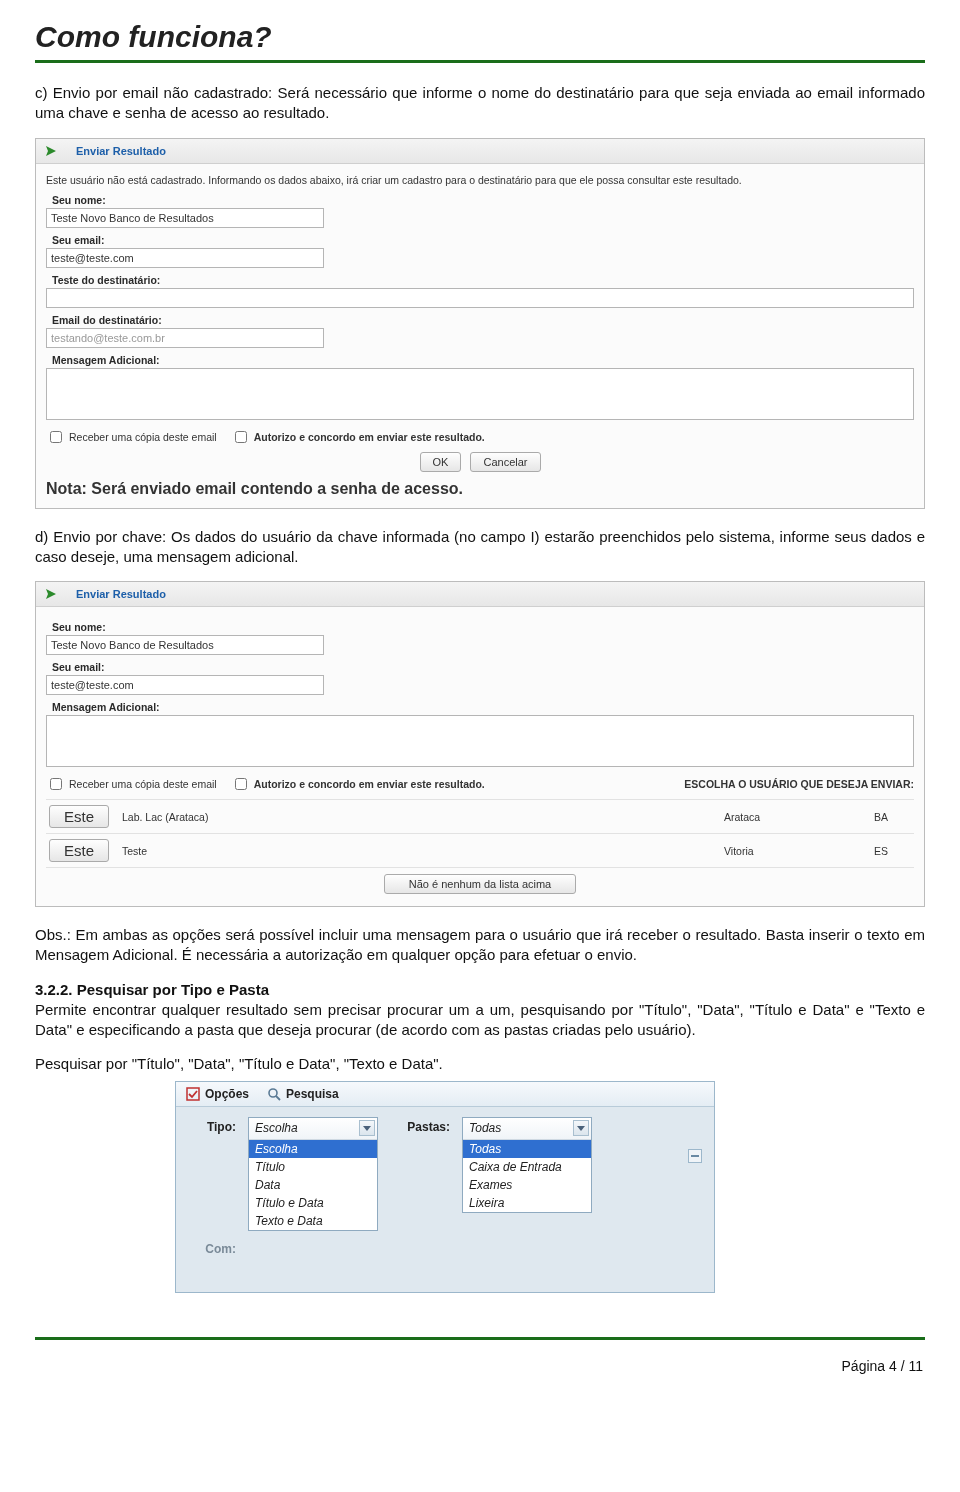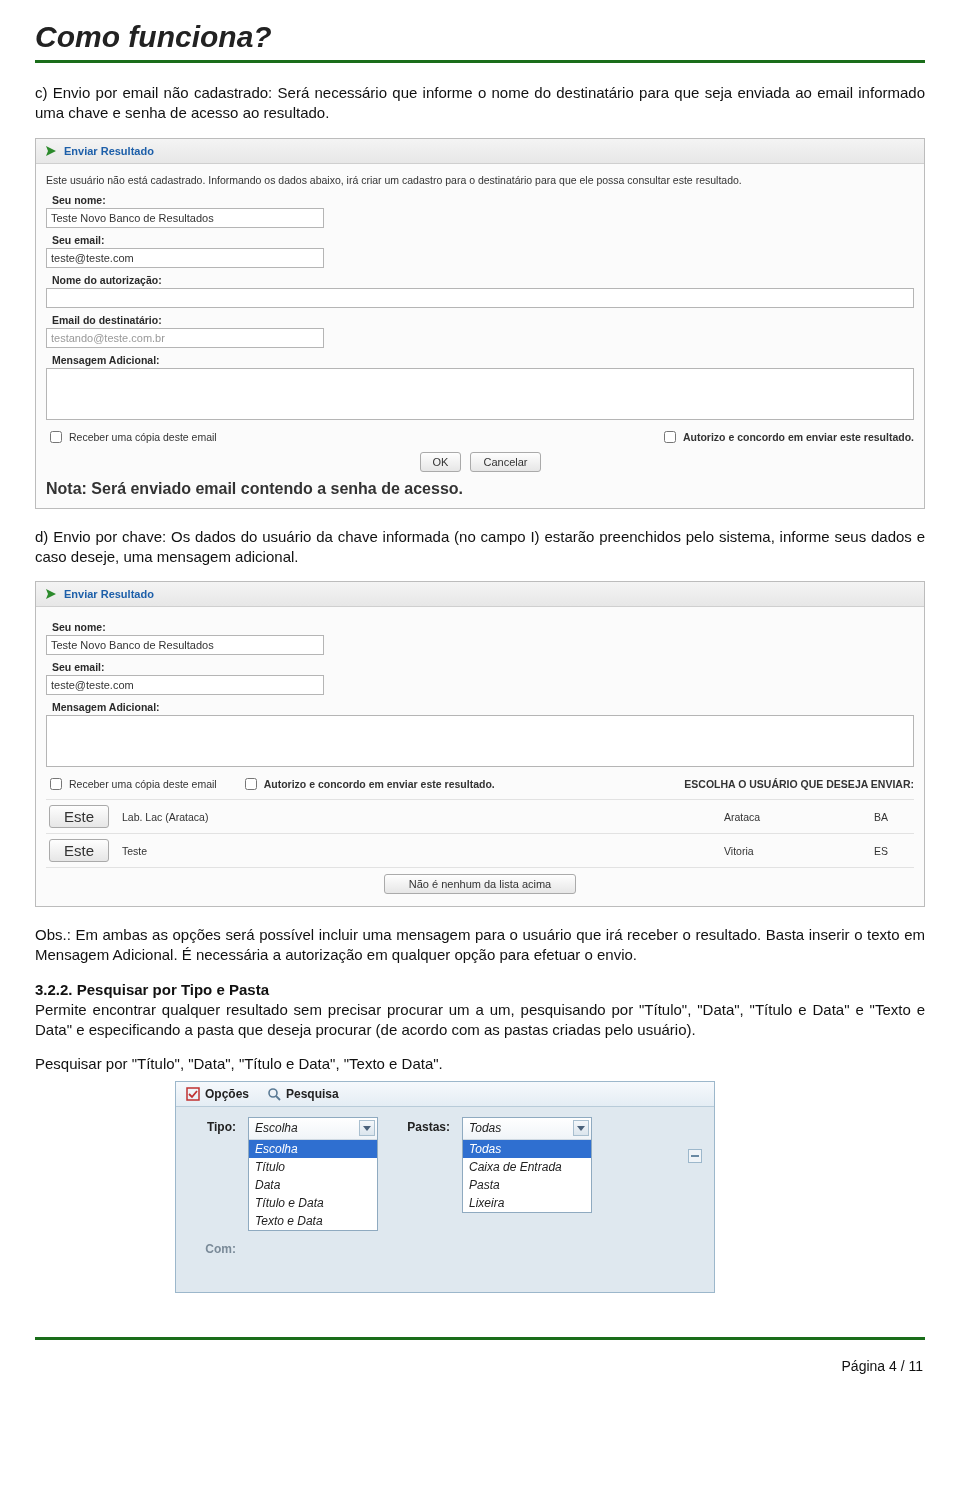--- a/index.html
+++ b/index.html
@@ -40,21 +40,21 @@
     margin: 4px 0 18px 0;
   }
   .panel-header {
     background: linear-gradient(#f4f4f4,#e7e7e7);
     border-bottom: 1px solid #cfcfcf;
     padding: 5px 8px;
     font-weight: bold;
     color: #1d5fa9;
     display: flex;
     align-items: center;
-    gap: 6px;
+    gap: 18px;
   }
   .panel-body {
     padding: 8px 10px;
   }
   .field-label {
     font-weight: bold;
     font-size: 10.5px;
     margin: 6px 0 2px 0;
     color: #2a2a2a;
     padding-left: 6px;
@@ -85,25 +85,24 @@
     background: #fff;
     font-size: 11px;
     padding: 2px 4px;
     height: 52px;
     resize: none;
     color: #333;
   }
   .chk-row {
     display: flex;
     align-items: center;
-    gap: 24px;
+    gap: 14px;
     margin: 6px 0 6px 0;
     font-size: 10.5px;
     flex-wrap: wrap;
-    justify-content: space-between;
   }
   .chk {
     display: inline-flex;
     align-items: center;
     gap: 4px;
   }
   .chk input { width: 12px; height: 12px; }
   .btn-row {
     text-align: center;
     margin: 4px 0 8px 0;
@@ -248,21 +247,21 @@
     </div>
     <div class="panel-body">
       <div class="info-text">Este usuário não está cadastrado. Informando os dados abaixo, irá criar um cadastro para o destinatário para que ele possa consultar este resultado.</div>
 
       <div class="field-label">Seu nome:</div>
       <input class="text-input half" value="Teste Novo Banco de Resultados" style="">
 
       <div class="field-label">Seu email:</div>
       <input class="text-input half" value="teste@teste.com" style="">
 
-      <div class="field-label">Nome do autorização:</div>
+      <div class="field-label">Teste do destinatário:</div>
       <input class="text-input" value="" style="">
 
       <div class="field-label">Email do destinatário:</div>
       <input class="text-input half" style="color: rgb(153, 153, 153);" value="testando@teste.com.br">
 
       <div class="field-label">Mensagem Adicional:</div>
       <textarea class="text-area" style=""></textarea>
 
       <div class="chk-row">
         <label class="chk">
@@ -397,21 +396,21 @@
           <span>Todas</span>
           <span class="ss-caret">
             <svg width="8" height="8" viewBox="0 0 8 8">
                 <polygon points="0,2 8,2 4,7" fill="#4a617a"></polygon>
               </svg>
           </span>
         </div>
         <div class="ss-opts">
           <div class="ss-opt sel">Todas</div>
           <div class="ss-opt">Caixa de Entrada</div>
-          <div class="ss-opt">Pasta</div>
+          <div class="ss-opt">Exames</div>
           <div class="ss-opt">Lixeira</div>
         </div>
       </div>
 
       <div class="ss-label" style="color:#7a8a98;">Com:</div>
       <div></div>
         <div></div>
         <div></div>
     </div>
   </div>

